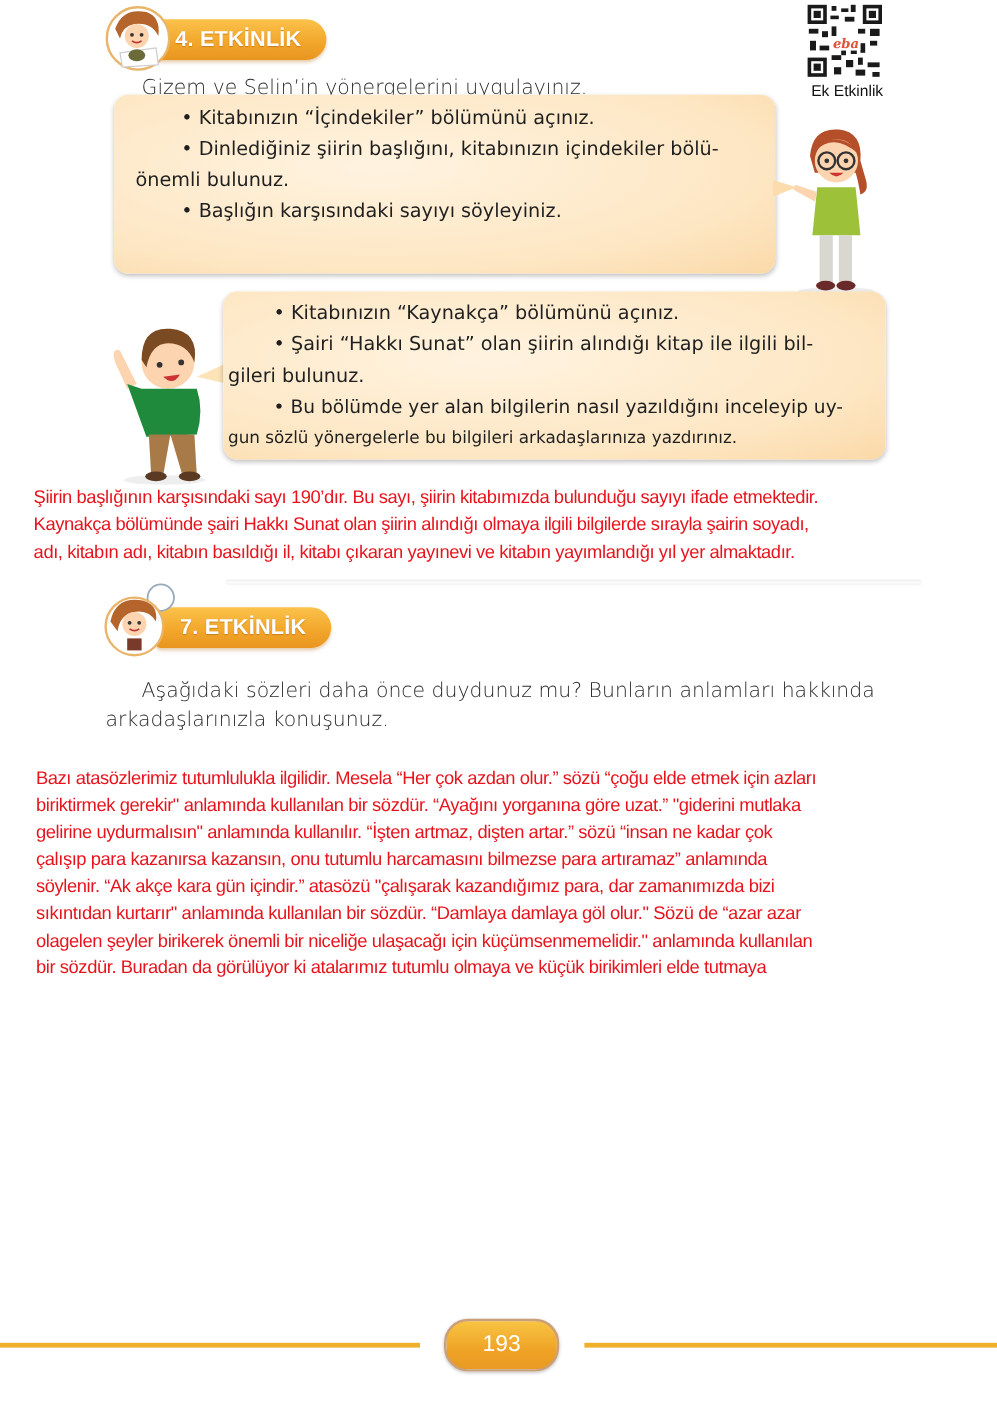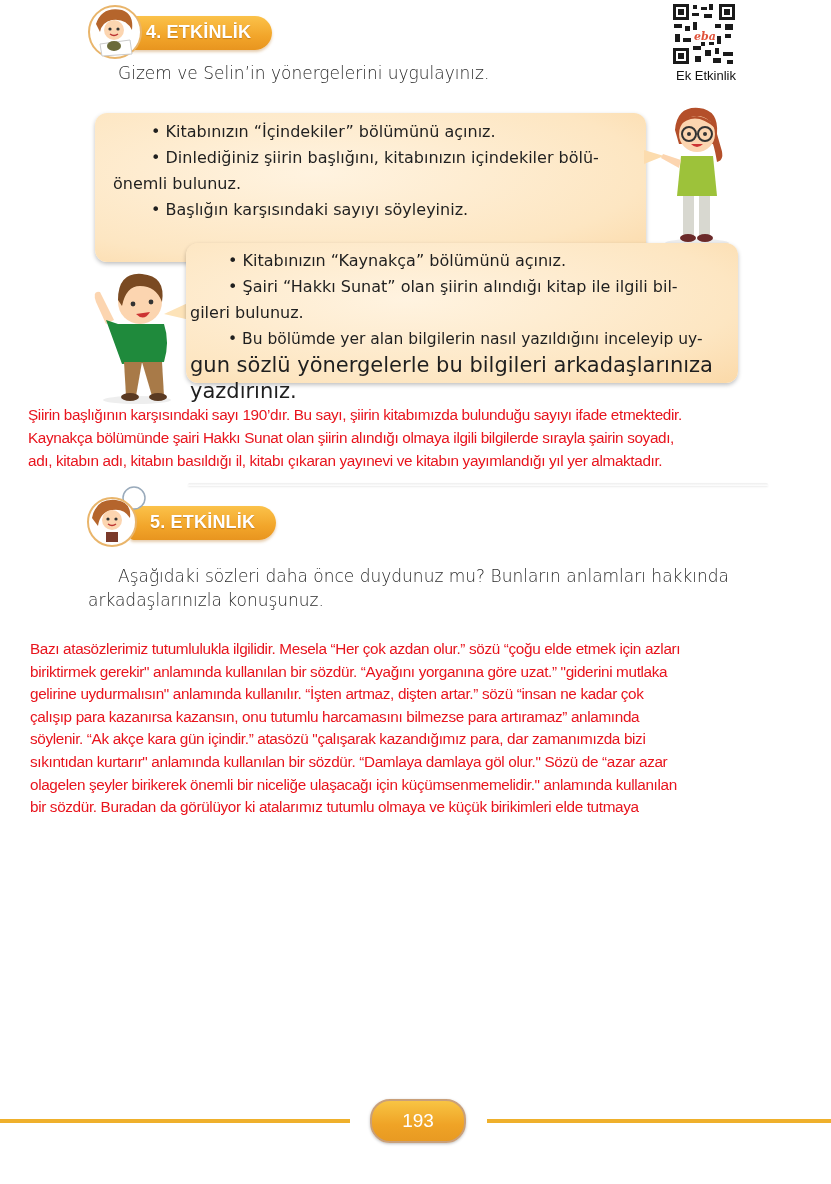--- a/index.html
+++ b/index.html
@@ -135,21 +135,21 @@
     <rect x="30" y="40" width="4" height="4"></rect>
       <rect x="38" y="40" width="5" height="3"></rect>
   </g>
   <rect x="22" y="28" width="24" height="12" fill="#fff" opacity="0.8"></rect>
   <text x="34" y="38" font-size="11" font-family="DejaVu Serif, serif" font-style="italic" font-weight="bold" fill="#e0523a" text-anchor="middle">eba</text>
 </svg>
 <div class="qr-caption">Ek Etkinlik</div>
 
 <div class="intro" style="left:118px; top:63px;">Gizem ve Selin’in yönergelerini uygulayınız.</div>
 
-<div class="bubble" style="left:95px; top:113px; width:551px; height:149px; padding:6px 14px 0 18px;">
+<div class="bubble" style="left:95px; top:79px; width:551px; height:149px; padding:6px 14px 0 18px;">
   <p class="ind">• Kitabınızın “İçindekiler” bölümünü açınız.</p>
   <p class="ind">• Dinlediğiniz şiirin başlığını, kitabınızın içindekiler bölü-</p>
   <p>önemli bulunuz.</p>
   <p class="ind">• Başlığın karşısındaki sayıyı söyleyiniz.</p>
 </div>
 <svg class="abs" style="left:644px; top:148px;" width="22" height="20" viewBox="0 0 22 20">
   <path d="M0 2 L20 8 L0 16 Z" fill="#fcdcae"></path>
 </svg>
 <svg class="mascot" style="left:655px; top:100px;" width="80" height="150" viewBox="0 0 80 150">
   <ellipse cx="42" cy="143" rx="32" ry="4" fill="#eee"></ellipse>
@@ -184,33 +184,33 @@
   <ellipse cx="66" cy="135" rx="9" ry="4" fill="#5a3a22"></ellipse>
 </svg>
 <svg class="abs" style="left:164px; top:300px;" width="26" height="22" viewBox="0 0 26 22">
   <path d="M26 2 L0 14 L26 20 Z" fill="#fde3b8"></path>
 </svg>
 <div class="bubble" style="left:186px; top:243px; width:552px; height:140px; padding:5px 10px 0 4px;">
   <p class="ind">• Kitabınızın “Kaynakça” bölümünü açınız.</p>
   <p class="ind">• Şairi “Hakkı Sunat” olan şiirin alındığı kitap ile ilgili bil-</p>
   <p>gileri bulunuz.</p>
   <p class="ind" style="font-size:15.5px;">• Bu bölümde yer alan bilgilerin nasıl yazıldığını inceleyip uy-</p>
-  <p style="font-size:21px;">gun sözlü yönergelerle bu bilgileri arkadaşlarınıza yazdırınız.</p>
+  <p style="font-size:14px;">gun sözlü yönergelerle bu bilgileri arkadaşlarınıza yazdırınız.</p>
 </div>
 
 <div class="answer" style="left:28px; top:403px; line-height:23px;">
   <p>Şiirin başlığının karşısındaki sayı 190’dır. Bu sayı, şiirin kitabımızda bulunduğu sayıyı ifade etmektedir.</p>
   <p>Kaynakça bölümünde şairi Hakkı Sunat olan şiirin alındığı olmaya ilgili bilgilerde sırayla şairin soyadı,</p>
   <p> adı, kitabın adı, kitabın basıldığı il, kitabı çıkaran yayınevi ve kitabın yayımlandığı yıl yer almaktadır.</p>
 </div>
 
 <div class="divider" style="left:188px; top:483px; width:580px;"></div>
 
 <div class="banner" style="left:130px; top:506px; width:146px;">
-  <span class="label" style="left:20px;">5. ETKİNLİK</span>
+  <span class="label" style="left:20px;">7. ETKİNLİK</span>
 </div>
 <svg class="mascot" style="left:82px; top:484px;" width="72" height="64" viewBox="0 0 72 64">
   <circle cx="52" cy="14" r="11" fill="#fff" stroke="#9ab" stroke-width="1.5"></circle>
   <circle cx="30" cy="38" r="24" fill="#fff" stroke="#e9b56b" stroke-width="2"></circle>
   <path d="M10 34 Q14 14 34 16 Q50 18 48 34 Q42 24 30 26 Q18 28 16 42 Z" fill="#b5652c"></path>
   <circle cx="30" cy="36" r="10" fill="#fcd5b0"></circle>
   <circle cx="26" cy="35" r="1.6" fill="#333"></circle>
     <circle cx="34" cy="35" r="1.6" fill="#333"></circle>
   <path d="M26 40 Q30 43 34 40" stroke="#b33" stroke-width="1.4" fill="none"></path>
   <rect x="24" y="48" width="12" height="10" fill="#7a3a2a"></rect>

